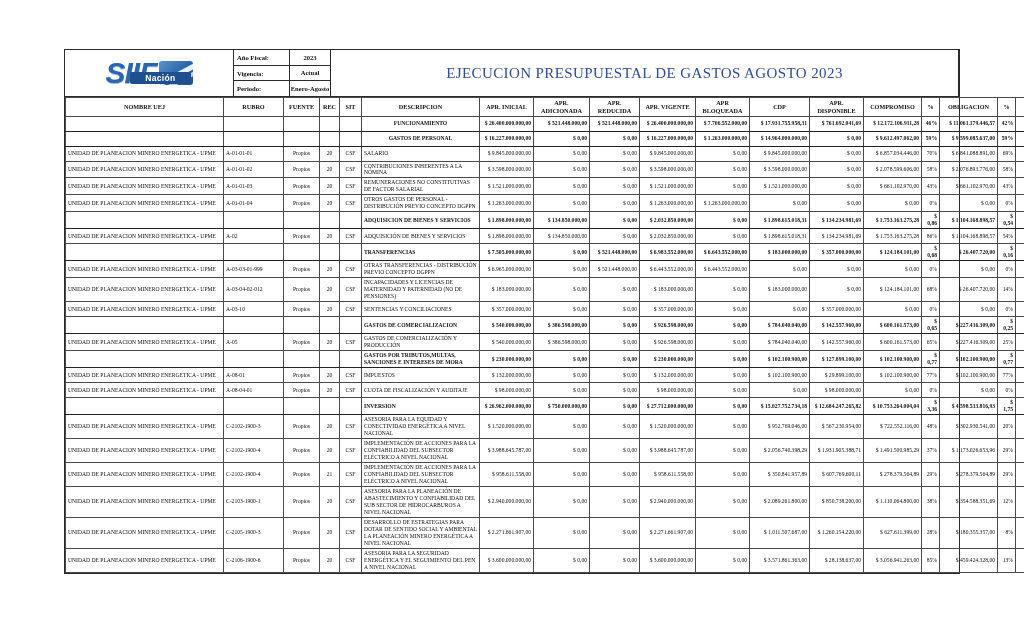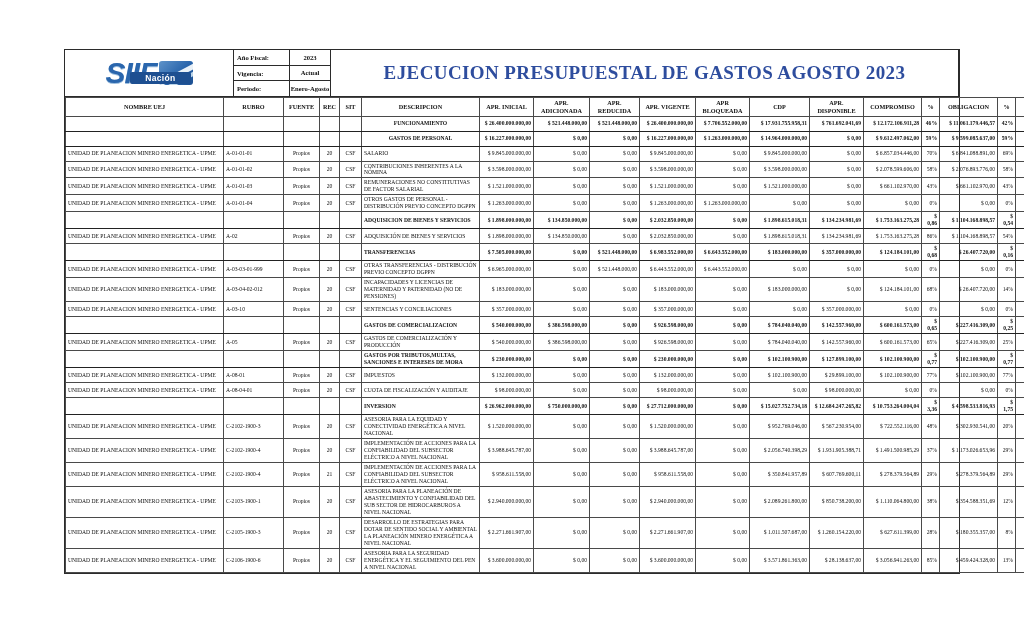--- a/index.html
+++ b/index.html
@@ -14,21 +14,21 @@
   .siif-flag{width:34px;height:24px;margin-left:2px;border-radius:3px;background:linear-gradient(135deg,#5f93c9 0%,#2a66ad 55%,#1d4f91 100%);position:relative;overflow:hidden;}
   .siif-flag:before{content:"";position:absolute;left:-4px;top:10px;width:50px;height:5px;background:#e9f1f8;transform:rotate(-28deg);}
   .siif-flag:after{content:"";position:absolute;left:-4px;top:18px;width:50px;height:4px;background:#bcd6ea;transform:rotate(-28deg);}
   .siif-ribbon{position:absolute;right:2px;bottom:4px;background:#1d4f91;color:#fff;font-family:"Liberation Sans",sans-serif;font-weight:bold;font-size:8.5px;padding:1px 15px;border-radius:2px;letter-spacing:.3px;}
   .fiscal{width:96px;border-right:1.2px solid #2b2b2b;display:flex;flex-direction:column;}
   .fiscal-row{flex:1;display:flex;border-bottom:1px solid #2b2b2b;}
   .fiscal-row:last-child{border-bottom:none;}
   .fiscal-label{width:52px;border-right:1px solid #2b2b2b;font-weight:bold;font-size:6.6px;display:flex;align-items:center;padding-left:3px;}
   .fiscal-value{flex:1;font-weight:bold;font-size:6.6px;display:flex;align-items:center;justify-content:center;text-align:center;line-height:1.1;}
   .title-cell{flex:1;border-right:1.2px solid #2b2b2b;display:flex;align-items:center;justify-content:center;}
-  .title-text{color:#2e4d9e;font-weight:bold;font-size:19px;letter-spacing:.4px;text-align:left;}
+  .title-text{color:#2e4d9e;font-weight:normal;font-size:15px;letter-spacing:.4px;text-align:left;}
   .logo-upme{width:132px;display:flex;flex-direction:column;align-items:center;justify-content:center;}
   .upme-row{display:flex;align-items:center;}
   .upme-icon{position:relative;width:16px;height:20px;margin-right:3px;}
   .upme-icon .y{position:absolute;left:0;top:2px;width:9px;height:14px;background:#f2c200;transform:skewY(-12deg);}
   .upme-icon .g{position:absolute;left:6px;top:6px;width:9px;height:12px;background:#8cb823;transform:skewY(-12deg);}
   .upme-text{font-family:"Liberation Sans",sans-serif;font-weight:bold;font-size:25px;line-height:.8;color:#1b2a6b;letter-spacing:-1px;}
   .upme-bar{margin-top:2px;background:#1b2a6b;color:#fff;font-family:"Liberation Sans",sans-serif;font-size:3.5px;line-height:1.4;padding:0 4px;white-space:nowrap;letter-spacing:.4px;}
 
   
   table.grid{width:100%;border-collapse:collapse;table-layout:fixed;}

